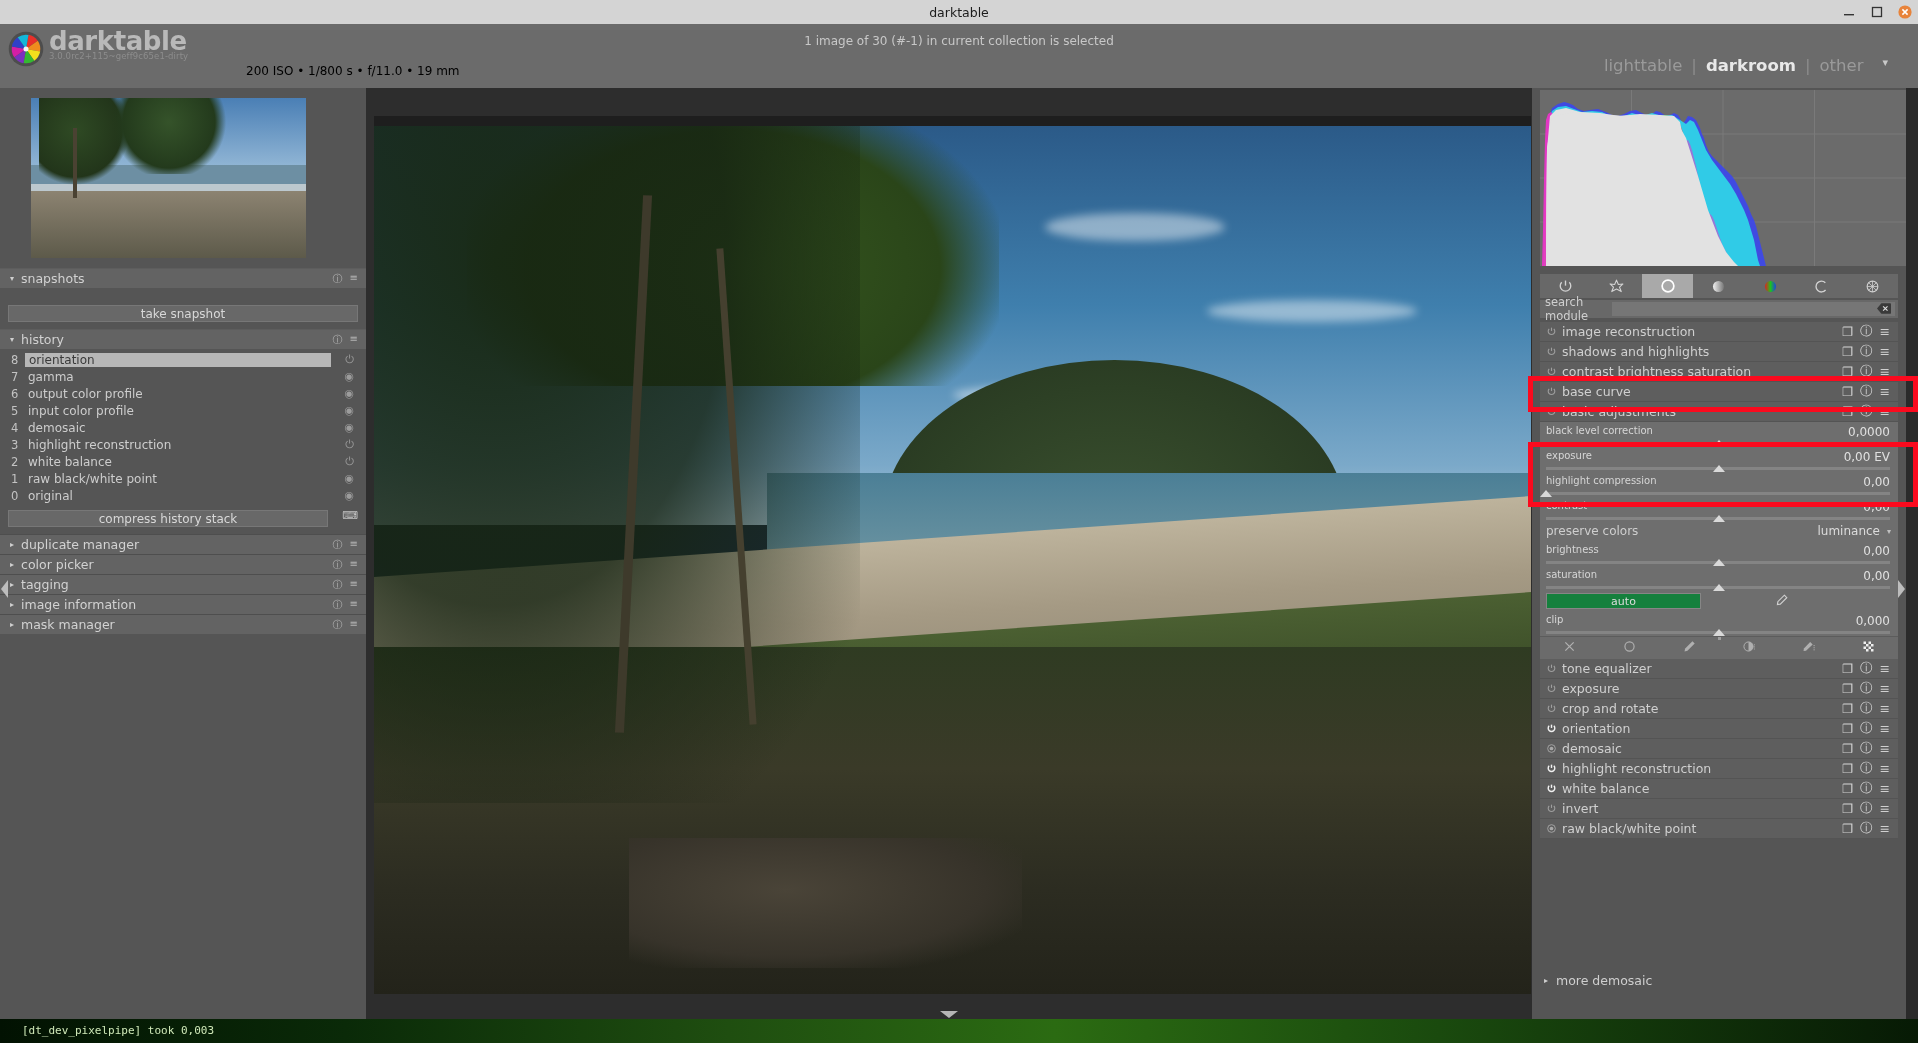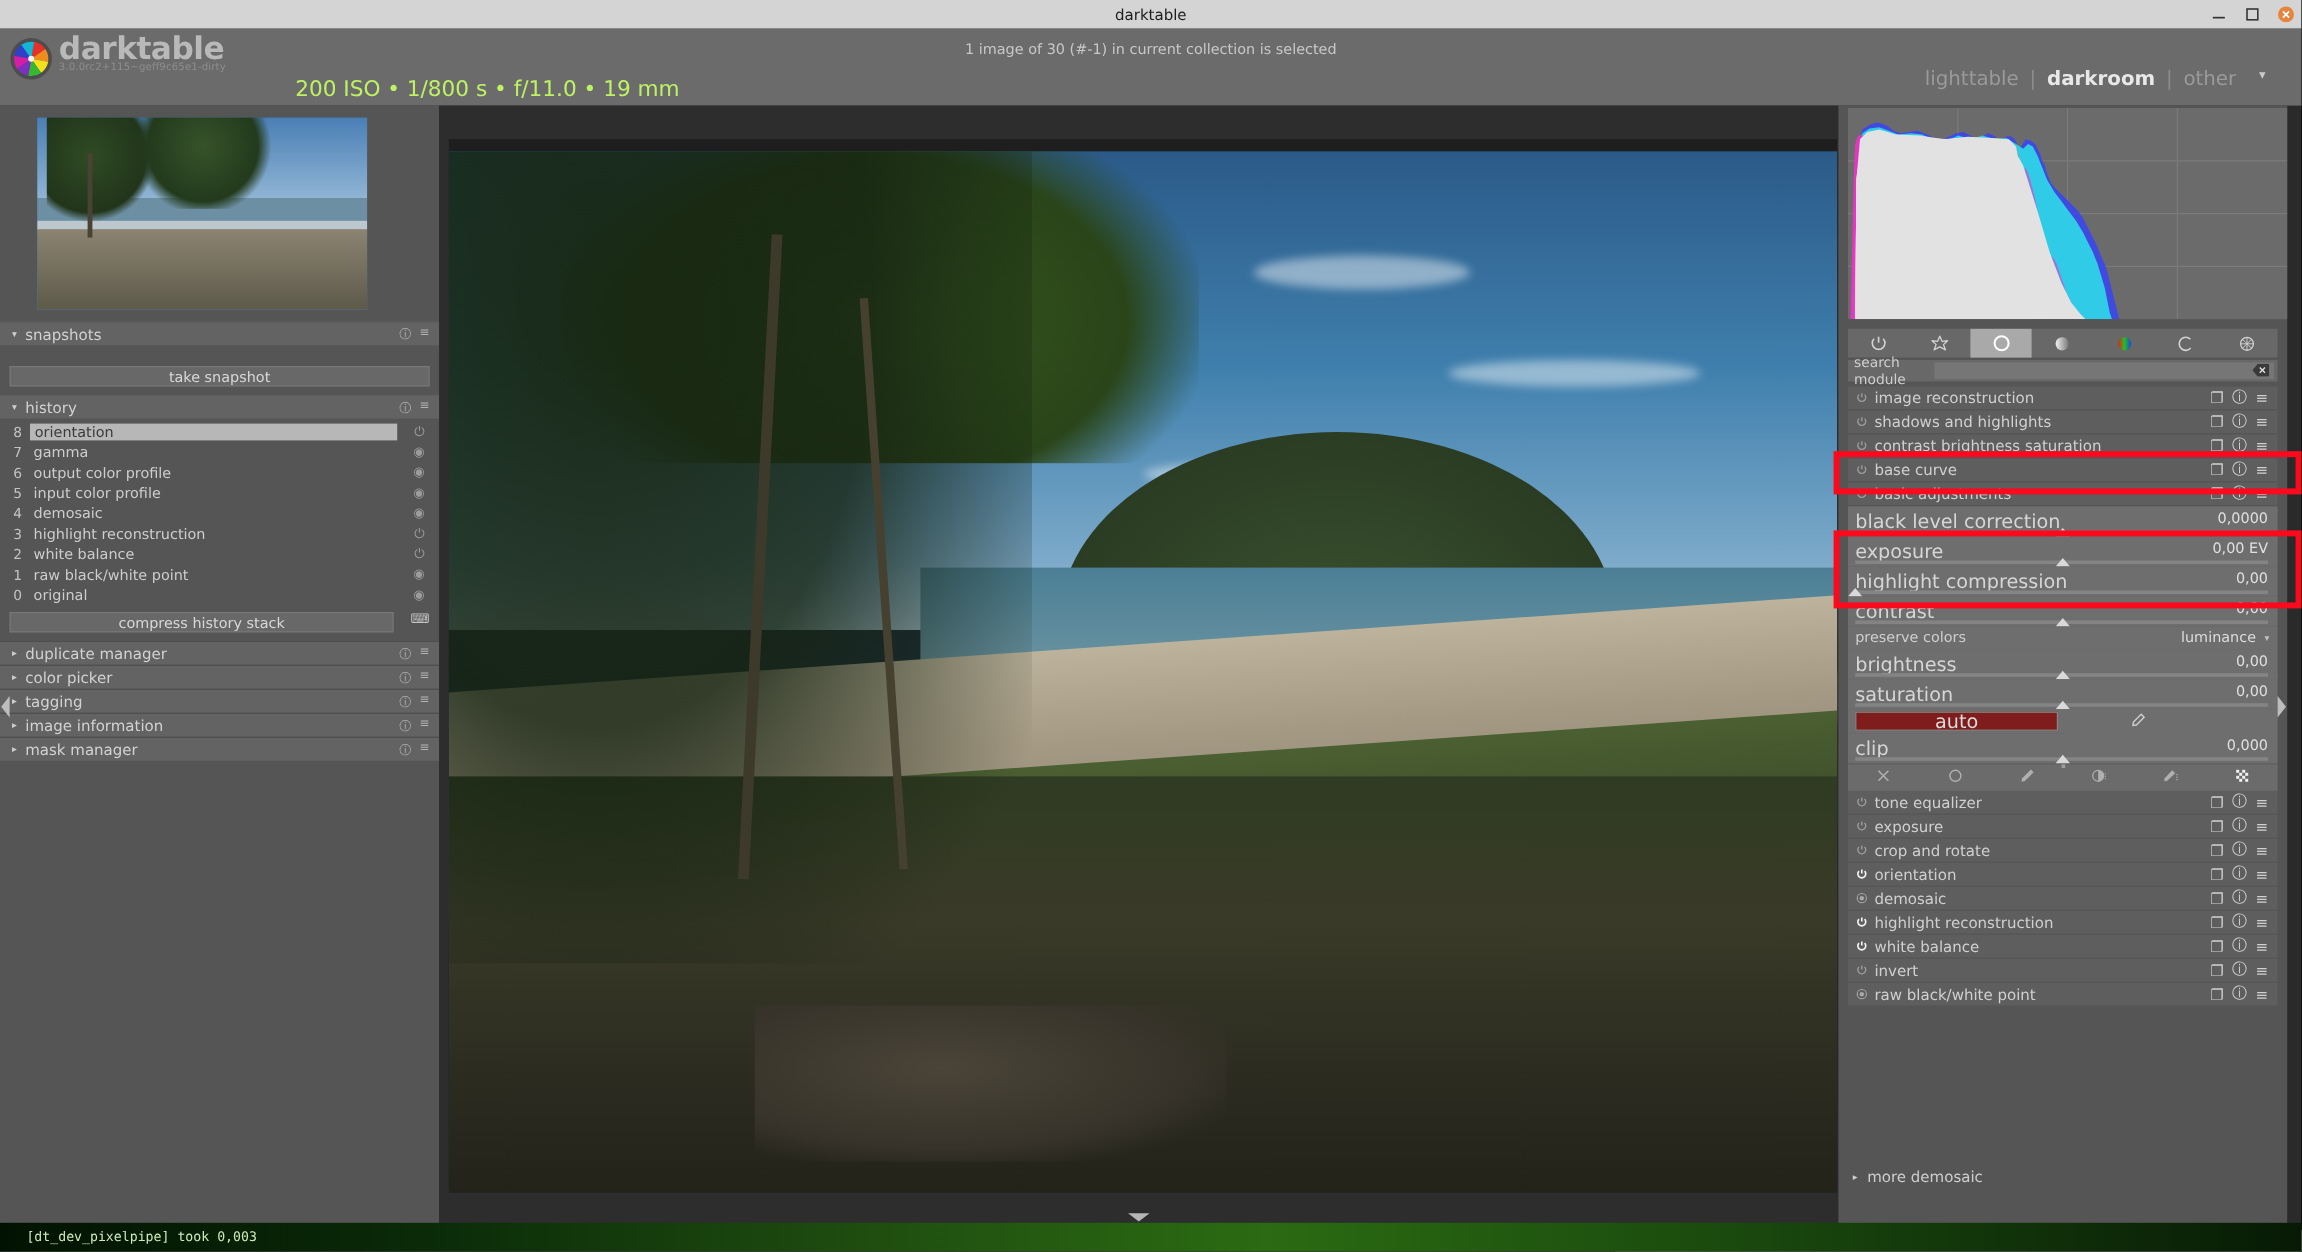--- a/index.html
+++ b/index.html
@@ -38,21 +38,21 @@
   .logo-title {
     font-size:26px; font-weight:bold; color:#b9b9b9; line-height:28px; letter-spacing:-0.4px;
   }
   .logo-ver { font-size:8.5px; color:#8d8d8d; margin-top:-4px; letter-spacing:0.1px;}
   .sel-msg {
     position:absolute; left:0; top:10px; width:1918px; text-align:center;
     font-size:12px; color:#c8c8c8;
   }
   .exif {
     position:absolute; left:246px; top:40px;
-    font-size:18px; color:#bef264;
+    font-size:12px; color:#000000;
   }
   .viewsw {
     position:absolute; right:30px; top:32px; display:flex; align-items:flex-start; gap:9px;
     font-size:16.5px;
   }
   .viewsw .vi { color:#9a9a9a; cursor:pointer; }
   .viewsw .vi.active { color:#e8e8e8; font-weight:bold; }
   .viewsw .sep { color:#8c8c8c; }
   .viewsw .caret { margin-left:10px; color:#c9c9c9; font-size:11px; }
 
@@ -203,42 +203,42 @@
     border-bottom:1px solid #545454; font-size:12.5px; color:#d0d0d0; cursor:pointer;
   }
   .mod-row .pw { width:22px; display:flex; justify-content:center; }
   .mod-row .mn { flex:1; }
   .mod-row .icons { display:flex; gap:7px; padding-right:8px; align-items:center; }
 
   .basic-body { background:#5e5e5e; width:358px; position:relative; }
   .sl {
     position:relative; height:25px; background:#6e6e6e; margin-bottom:0px;
   }
-  .sl .sl-lbl { position:absolute; left:6px; top:3px; font-size:16px; color:#d6d6d6; }
+  .sl .sl-lbl { position:absolute; left:6px; top:3px; font-size:10px; color:#d6d6d6; }
   .sl .sl-val { position:absolute; right:8px; top:3px; font-size:12px; color:#e0e0e0; }
   .sl .sl-track { position:absolute; left:6px; right:8px; top:20px; height:3px; background:#848484; }
   .sl .sl-fill { position:absolute; left:0; top:0; height:3px; background:#d8d8d8; }
   .sl .sl-knob {
     position:absolute; top:18px; width:0; height:0;
     border-left:6px solid transparent; border-right:6px solid transparent;
     border-bottom:7px solid #d9d9d9; transform:translateX(-6px);
   }
   .sl .sl-dot { position:absolute; top:26px; width:3px; height:3px; background:#9e9e9e; transform:translateX(-1px); }
 
   .combo-row {
     position:relative; height:19px; background:#6e6e6e;
   }
   .combo-row .cl { position:absolute; left:6px; top:2px; font-size:12px; color:#cfcfcf; }
   .combo-row .cv { position:absolute; right:18px; top:2px; font-size:12px; color:#dcdcdc; }
   .combo-row .cc { position:absolute; right:7px; top:5px; font-size:8px; color:#c0c0c0; }
 
   .auto-row { position:relative; height:20px; background:#6e6e6e; }
   .auto-btn {
-    position:absolute; left:6px; top:2px; width:169px; height:16px; background:#7f1d1d;
-    border:1px solid #868686; font-size:16px; color:#dcdcdc;
+    position:absolute; left:6px; top:2px; width:155px; height:16px; background:#15803d;
+    border:1px solid #868686; font-size:11px; color:#dcdcdc;
     display:flex; align-items:center; justify-content:center; cursor:pointer;
   }
   .auto-pick { position:absolute; right:110px; top:3px; }
 
   .mask-row {
     width:358px; height:23px; background:#6b6b6b; display:flex; align-items:center;
     justify-content:space-around; border-top:1px solid #5c5c5c;
   }
   .mask-row .mi { cursor:pointer; opacity:.75; }
   .mask-row .mi.active { opacity:1; }

